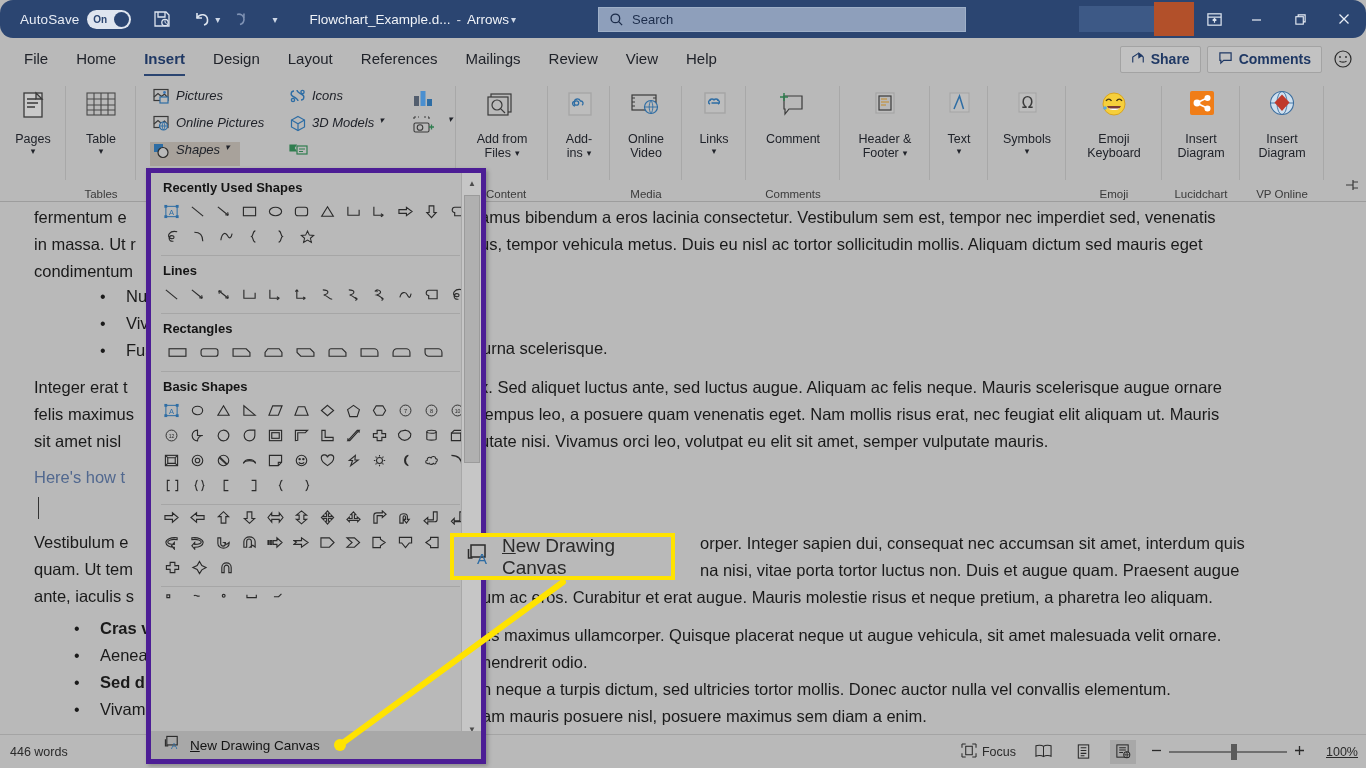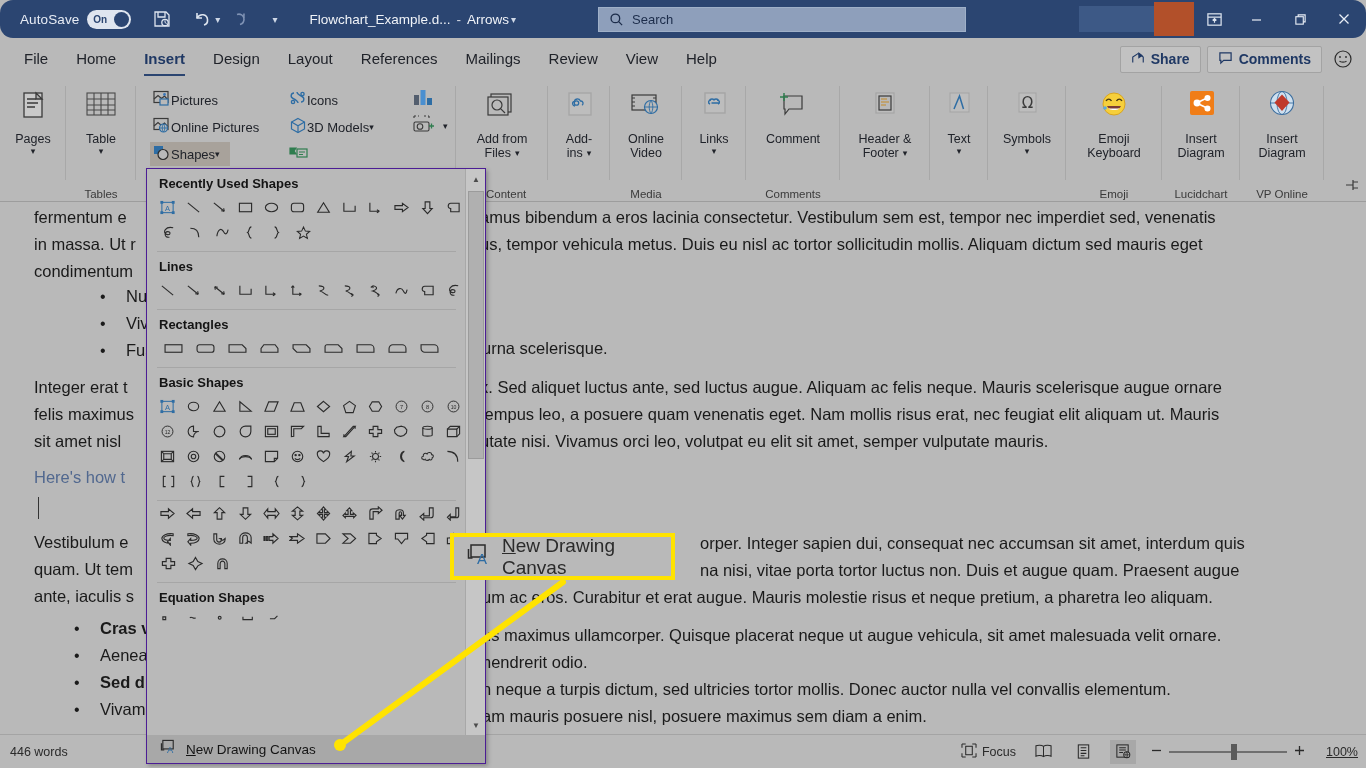--- a/index.html
+++ b/index.html
@@ -79,22 +79,22 @@
     position:absolute; bottom:2px; width:100%; text-align:center; font-size:11.5px; color:#3a3a3a;
   }
   .rgroup .divider { position:absolute; right:0; top:6px; bottom:22px; width:1px; background:#a8a8a8; }
   .bigbtn {
     position:absolute; top:4px; display:flex; flex-direction:column; align-items:center;
     width:100%; font-size:12.5px; color:#20232a; text-align:center; line-height:14px;
   }
   .bigbtn .ic { height:48px; display:flex; align-items:flex-end; justify-content:center; padding-bottom:4px;}
   .caret { font-size:9px; line-height:9px; margin-top:1px; }
   .smallbtn {
-    position:absolute; display:flex; align-items:center; font-size:13px; color:#20232a;
-    height:24px; white-space:nowrap; padding:0 3px;
+    position:absolute; display:flex; align-items:flex-start; gap:5px; font-size:13px; color:#20232a;
+    height:24px; white-space:nowrap; padding:0 3px;font-style:italic;
   }
   .smallbtn.sel { background:#a8a29b; }
 
   
   .docarea {
     position:absolute; left:0; top:202px; width:1366px; height:532px;
     background:#b9b9b9; overflow:hidden;
   }
   .doc-left { position:absolute; left:0; top:0; width:480px; }
   .doc-right { position:absolute; left:0; top:0; width:1366px; }
@@ -103,21 +103,21 @@
   }
   .bullets { list-style:none; }
   .bullets li { position:relative; padding-left:0; }
   .bullets li::before { content:"\2022"; position:absolute; left:-26px; font-size:16px;}
   .linkish { color:#51688f; }
   .caretline { display:inline-block; width:1px; height:22px; background:#333; vertical-align:-4px;}
 
   
   .gallery {
     position:absolute; left:146px; top:168px; width:340px; height:596px;
-    background:#b9b9b9; border:1px solid #4c1d95; box-shadow:2px 2px 4px rgba(0,0,0,.25);
+    background:#b9b9b9; border:5px solid #4c1d95; box-shadow:2px 2px 4px rgba(0,0,0,.25);
     z-index:40; overflow:hidden;
   }
   .gal-scroll { position:absolute; left:0; top:0; width:319px; height:566px; overflow:hidden; }
   .gsec { padding:0 0 0 0; }
   .gtitle { font-size:13px; font-weight:bold; color:#141414; padding:7px 0 4px 12px; }
   .grow { display:flex; padding-left:8px; }
   .gcell {
     width:27px; height:25px; display:flex; align-items:center; justify-content:center;
   }
   .gcell svg { display:block; }
@@ -1281,21 +1281,20 @@
         <div class="gcell">
               <svg width="17" height="15" viewBox="0 0 18 16" fill="none" stroke="#2b2b2b" stroke-width="1.2">
                 <path d="M4 13.5V8c0-3 2.2-5 5-5s5 2 5 5v5.5h-2.5V8c0-1.5-1-2.5-2.5-2.5S6.5 6.5 6.5 8v5.5z"></path>
               </svg>
             </div>
       </div>
       <div class="gsep"></div>
     </div>
 
     <div class="gsec">
-      <div class="gtitle">Equation Shapes</div>
       <div class="grow">
         <div class="gcell">
               <svg width="17" height="15" viewBox="0 0 18 16" fill="none" stroke="#2b2b2b" stroke-width="1.2">
                 <path d="M3 3h3v3H3z"></path>
               </svg>
             </div>
         <div class="gcell">
               <svg width="17" height="15" viewBox="0 0 18 16" fill="none" stroke="#2b2b2b" stroke-width="1.2">
                 <path d="M3 4c2-2 4 2 6 0"></path>
               </svg>

